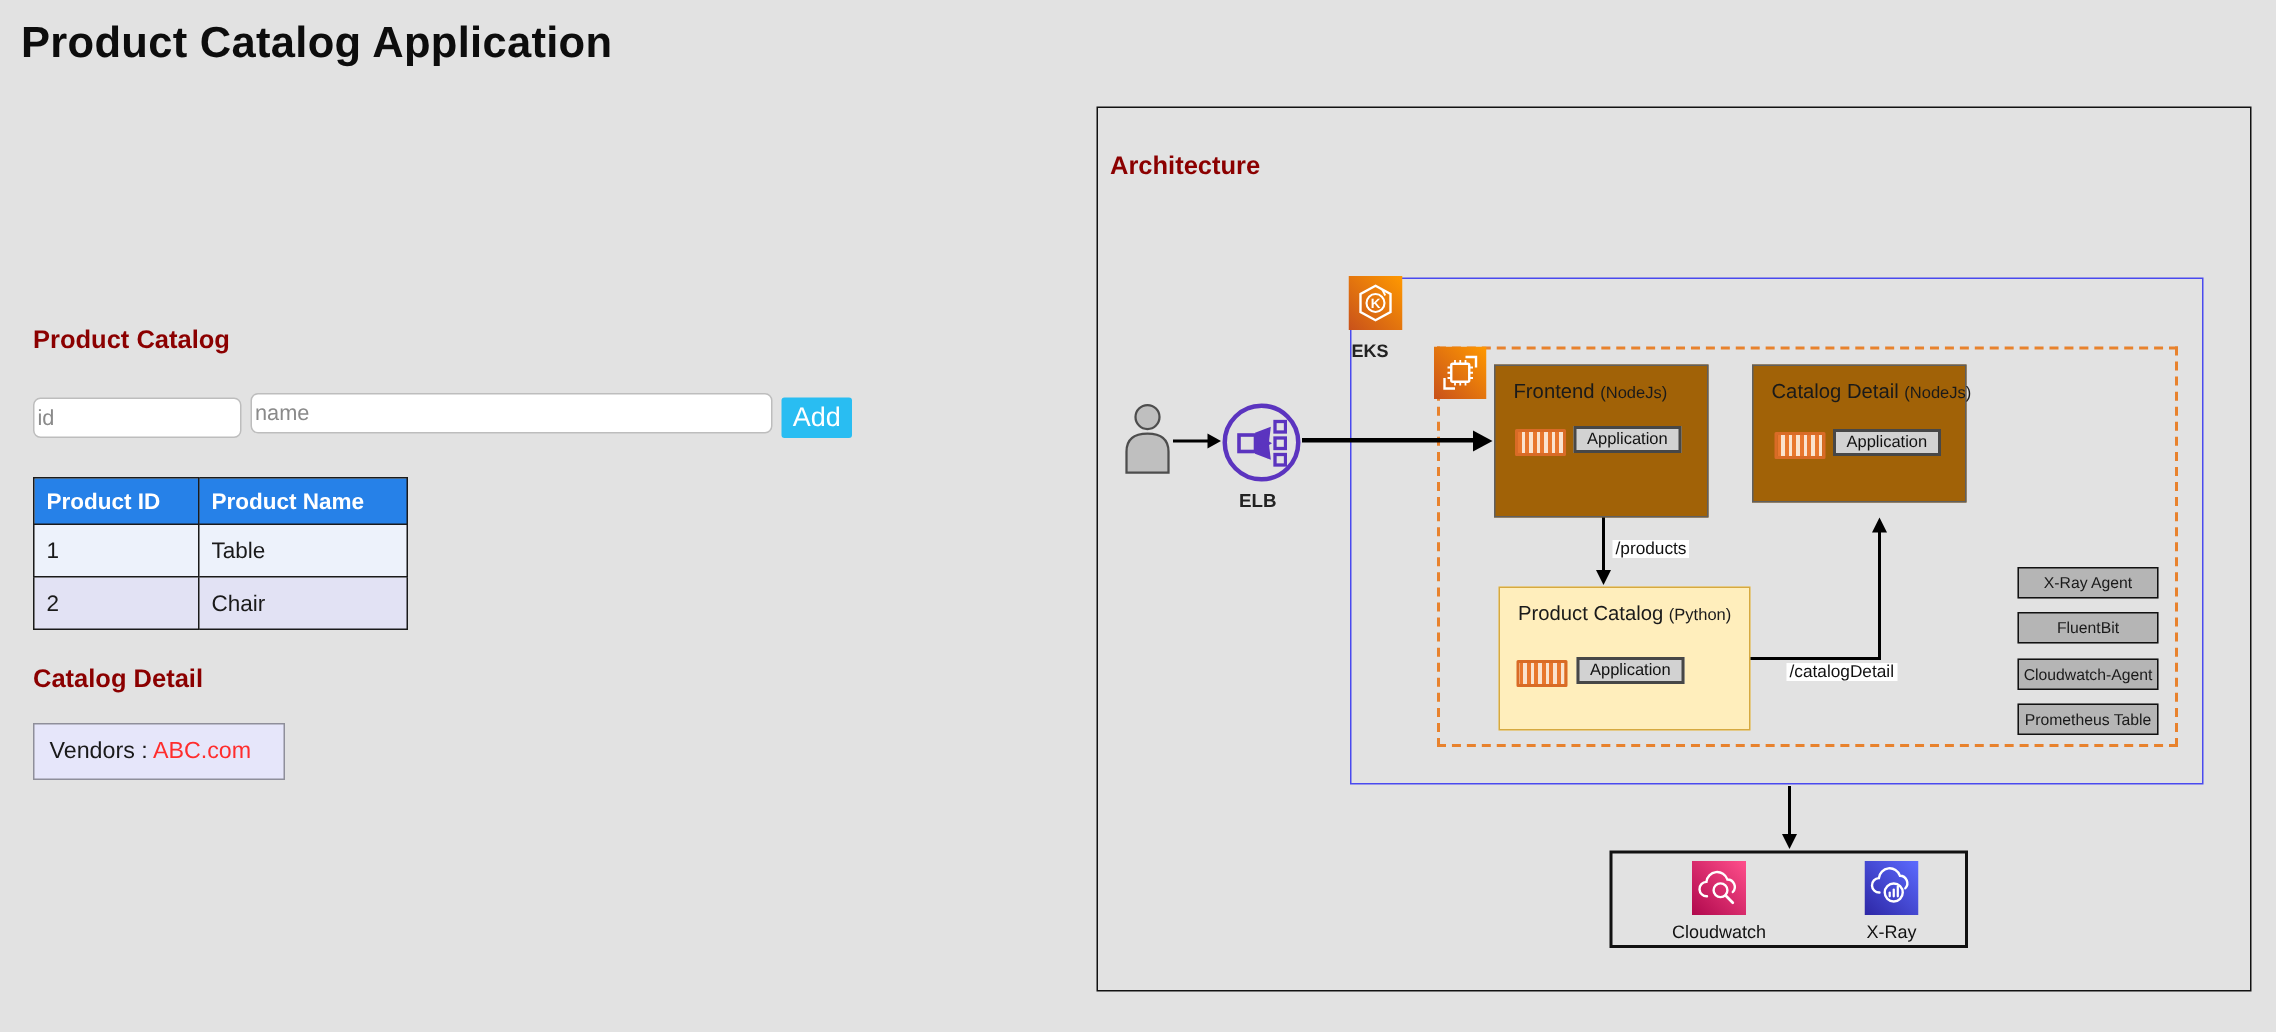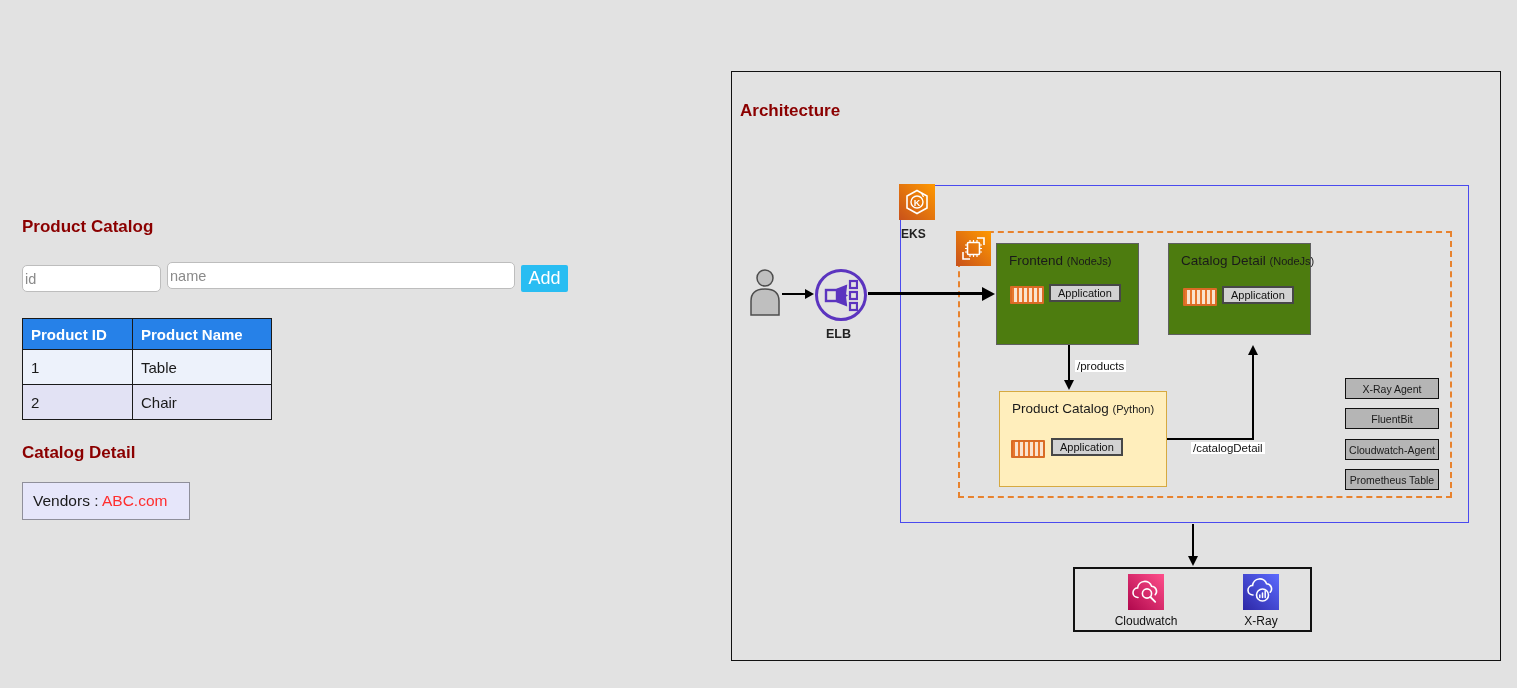--- a/index.html
+++ b/index.html
@@ -33,21 +33,21 @@
   
   .arch-outer { left:731px; top:71px; width:770px; height:590px; border:1px solid #111; }
   .arch-heading { left:740px; top:101px; }
   .cluster-box { left:900px; top:185px; width:569px; height:338px; border:1px solid #4A4AEF; }
   .ns-box { left:958px; top:231px; width:494px; height:267px; border:2px dashed #E8822D; }
 
   .icon-tile { position:absolute; display:block; }
   .icon-label { position:absolute; font-size:12px; font-weight:bold; color:#222; }
 
   .node { position:absolute; border:1px solid #5F5F5F; }
-  .node.green { background:#4d7c0f; }
+  .node.green { background:#a16207; }
   .node.yellow { background:#FFEEBC; border-color:#D6A940; }
   .node-title { position:absolute; left:12px; top:9px; font-size:13.5px; white-space:nowrap; }
   .node-title .runtime { font-size:11px; }
   .container-icon { position:absolute; width:34px; height:18px;
      background:repeating-linear-gradient(90deg,#E8772E 0 2.5px,#FAE3CF 2.5px 5px);
      border:2px solid #D96B26; border-radius:1px; }
   .app-chip { position:absolute; background:#D2D2D2; border:2px solid #474747;
      font-size:11px; padding:1px 7px; color:#111; white-space:nowrap; }
 
   .agent { position:absolute; left:1345px; width:94px; height:21px; background:#B5B5B5;
@@ -68,20 +68,21 @@
   .ah-right-lg { border-top:7px solid transparent; border-bottom:7px solid transparent; border-left:13px solid #000; }
   .ah-down { border-left:5px solid transparent; border-right:5px solid transparent; border-top:10px solid #000; }
   .ah-up { border-left:5px solid transparent; border-right:5px solid transparent; border-bottom:10px solid #000; }
   .route-label { position:absolute; font-size:11.5px; background:#fff; padding:0 2px; color:#111; white-space:nowrap; }
 </style>
 </head>
 <body>
 
 <div class="canvas">
 
+  <h1 class="abs page-title">Product Catalog Application</h1>
 
   <h2 class="abs sec-heading" style="left:22px; top:217px;">Product Catalog</h2>
 
   <input class="txt-input" style="left: 22px; top: 265px; width: 139px;" type="text" placeholder="id">
   <input class="txt-input" style="left: 167px; top: 262px; width: 348px;" type="text" placeholder="name">
   <button class="add-btn">Add</button>
 
   <table class="catalog">
     <thead>
       <tr>

